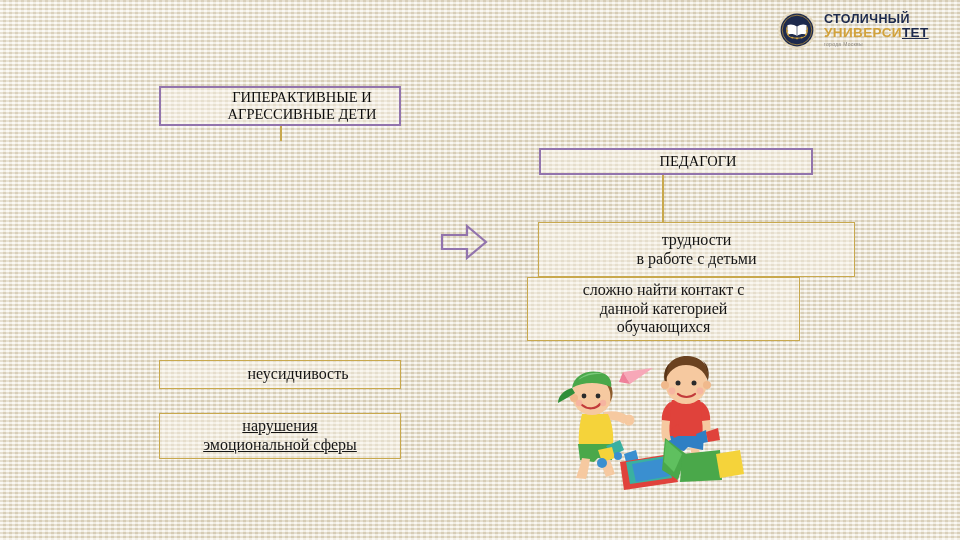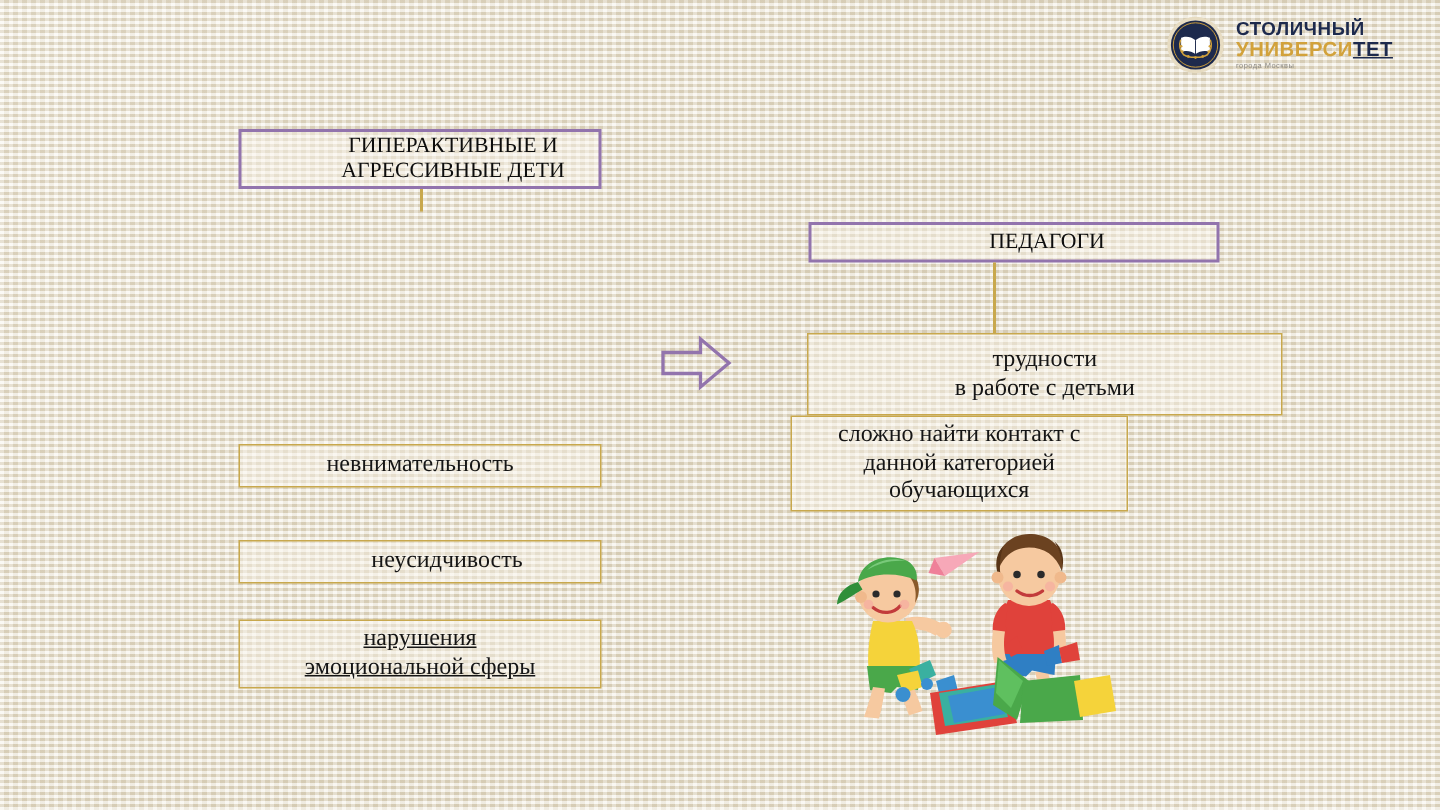--- a/index.html
+++ b/index.html
@@ -136,23 +136,20 @@
 
   <div class="box box-title" style="left:159px; top:86px; width:242px; height:40px; font-size:14.5px;">
     <div class="box-text">ГИПЕРАКТИВНЫЕ И
 АГРЕССИВНЫЕ ДЕТИ</div>
   </div>
 
   <div class="connector" style="left:280px; top:126px; height:15px;"></div>
 
 
 
-  <div class="box box-gold" style="left:159px; top:296px; width:242px; height:29px; font-size:16px;">
-    <div class="box-text">невнимательность</div>
-  </div>
 
   <div class="box box-gold" style="left:159px; top:360px; width:242px; height:29px; font-size:16px;padding-left:36px;">
     <div class="box-text">неусидчивость</div>
   </div>
 
   <div class="box box-gold" style="left:159px; top:413px; width:242px; height:46px; font-size:16px;text-decoration:underline;">
     <div class="box-text">нарушения
 эмоциональной сферы</div>
   </div>
 
@@ -166,21 +163,21 @@
     <div class="box-text">ПЕДАГОГИ</div>
   </div>
 
   <div class="connector" style="left:662px; top:175px; height:47px;"></div>
 
   <div class="box box-gold" style="left:527px; top:222px; width:317px; height:55px; font-size:16px;margin-left:11px;">
     <div class="box-text">трудности
 в работе с детьми</div>
   </div>
 
-  <div class="box box-gold" style="left:527px; top:277px; width:225px; height:64px; font-size:16px;">
+  <div class="box box-gold" style="left:527px; top:277px; width:273px; height:64px; font-size:16px;">
     <div class="box-text">сложно найти контакт с
 данной  категорией
 обучающихся</div>
   </div>
 
   <div class="kids" style="left:520px; top:350px;">
     <svg width="230" height="140" viewBox="0 0 230 140">
 
       <g>
         <path d="M103 22 L133 18 L110 34 Z" fill="#f7a8b8"></path>

